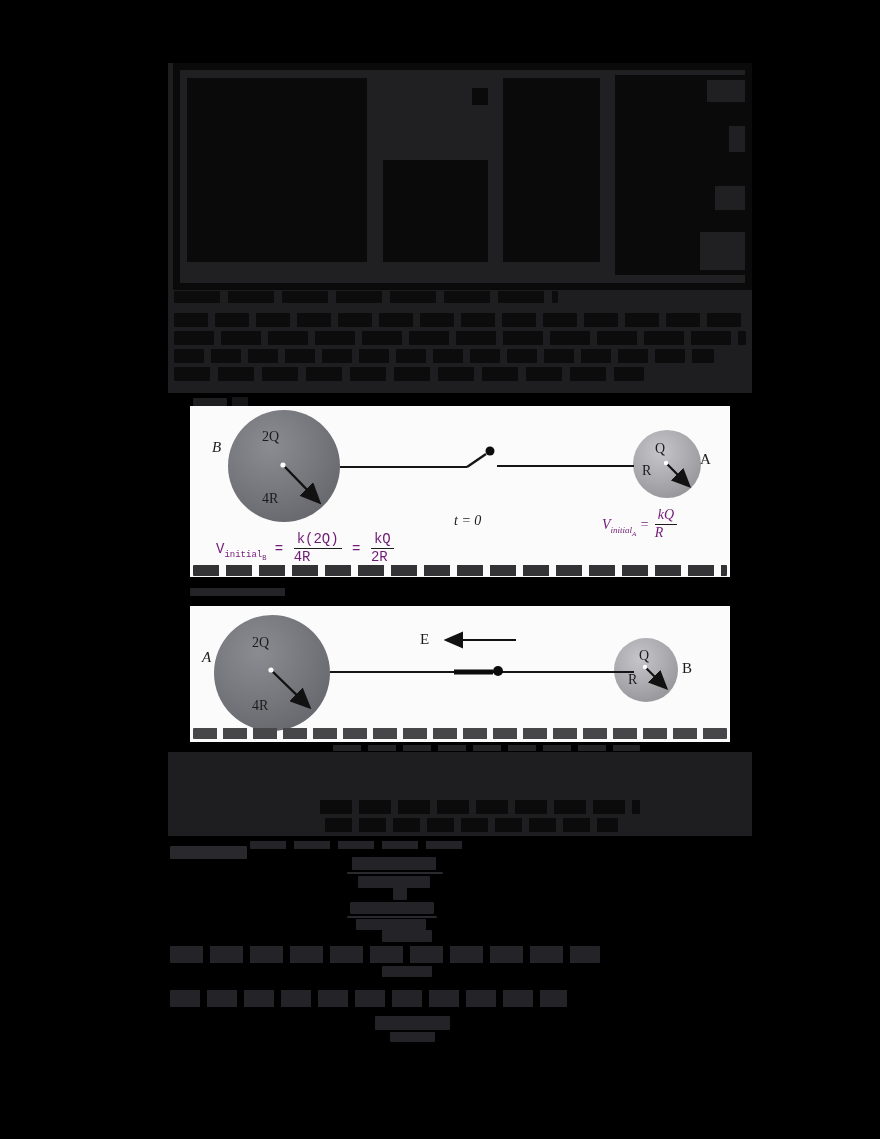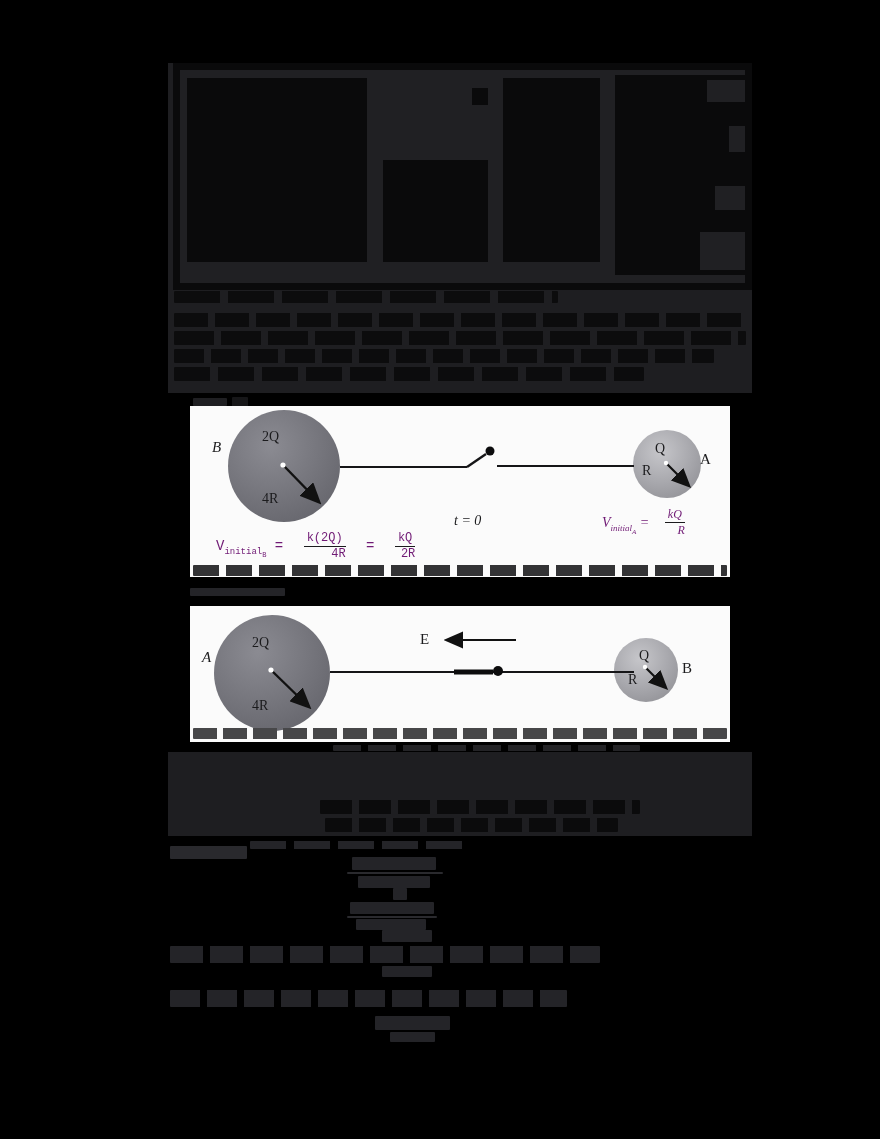--- a/index.html
+++ b/index.html
@@ -22,21 +22,21 @@
   .fig2{top:606px;height:136px;}
   .figure svg{position:absolute;left:0;top:0;pointer-events:none;}
   .sphere{position:absolute;border-radius:50%;}
   .sphere.big{width:112px;height:112px;
     background:radial-gradient(circle at 38% 32%, #8b8b92 0%, #77777e 45%, #68686f 78%, #5d5d64 100%);}
   .sphere.small{width:68px;height:68px;
     background:radial-gradient(circle at 40% 32%, #c6c6ca 0%, #a8a8ad 50%, #909095 88%);}
   .figlabel{position:absolute;color:#1b1b1d;font-size:14px;line-height:1;}
   .it{font-style:italic;}
   .eq{position:absolute;color:#701a75;font-size:14px;line-height:1.1;white-space:nowrap;}
-  .frac{display:inline-block;vertical-align:-0.55em;text-align:right;line-height:1.05;margin:0 12px;font-size:12px;}
+  .frac{display:inline-block;vertical-align:-0.55em;text-align:left;line-height:1.05;margin:0 2px;font-size:14px;}
   .frac .fnum{display:block;padding:0 3px 1px;border-bottom:1.3px solid #1b1b1d;}
   .frac .fden{display:block;padding-top:1px;}
   sub.s1{font-size:9px;}
   sub.s2{font-size:7px;}
 </style>
 </head>
 <body>
 
 <div class="page">
 

